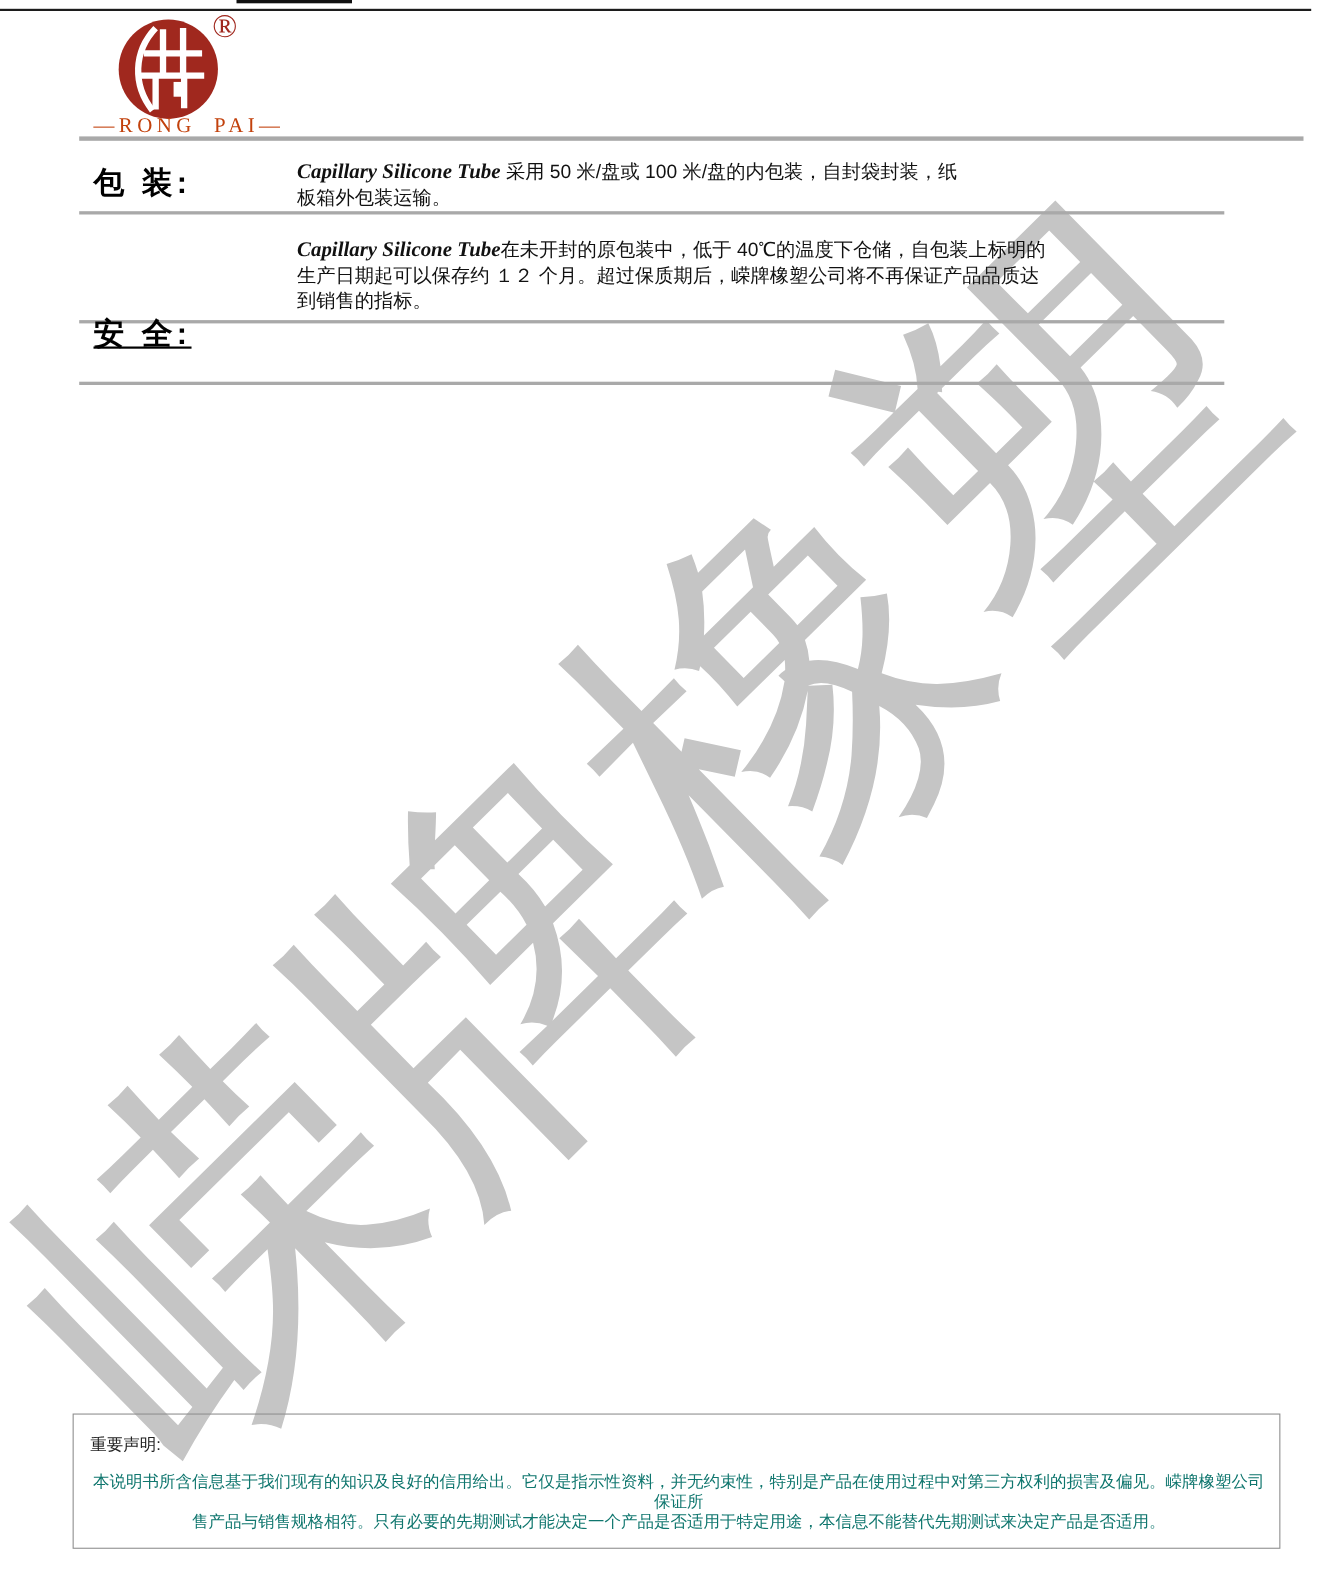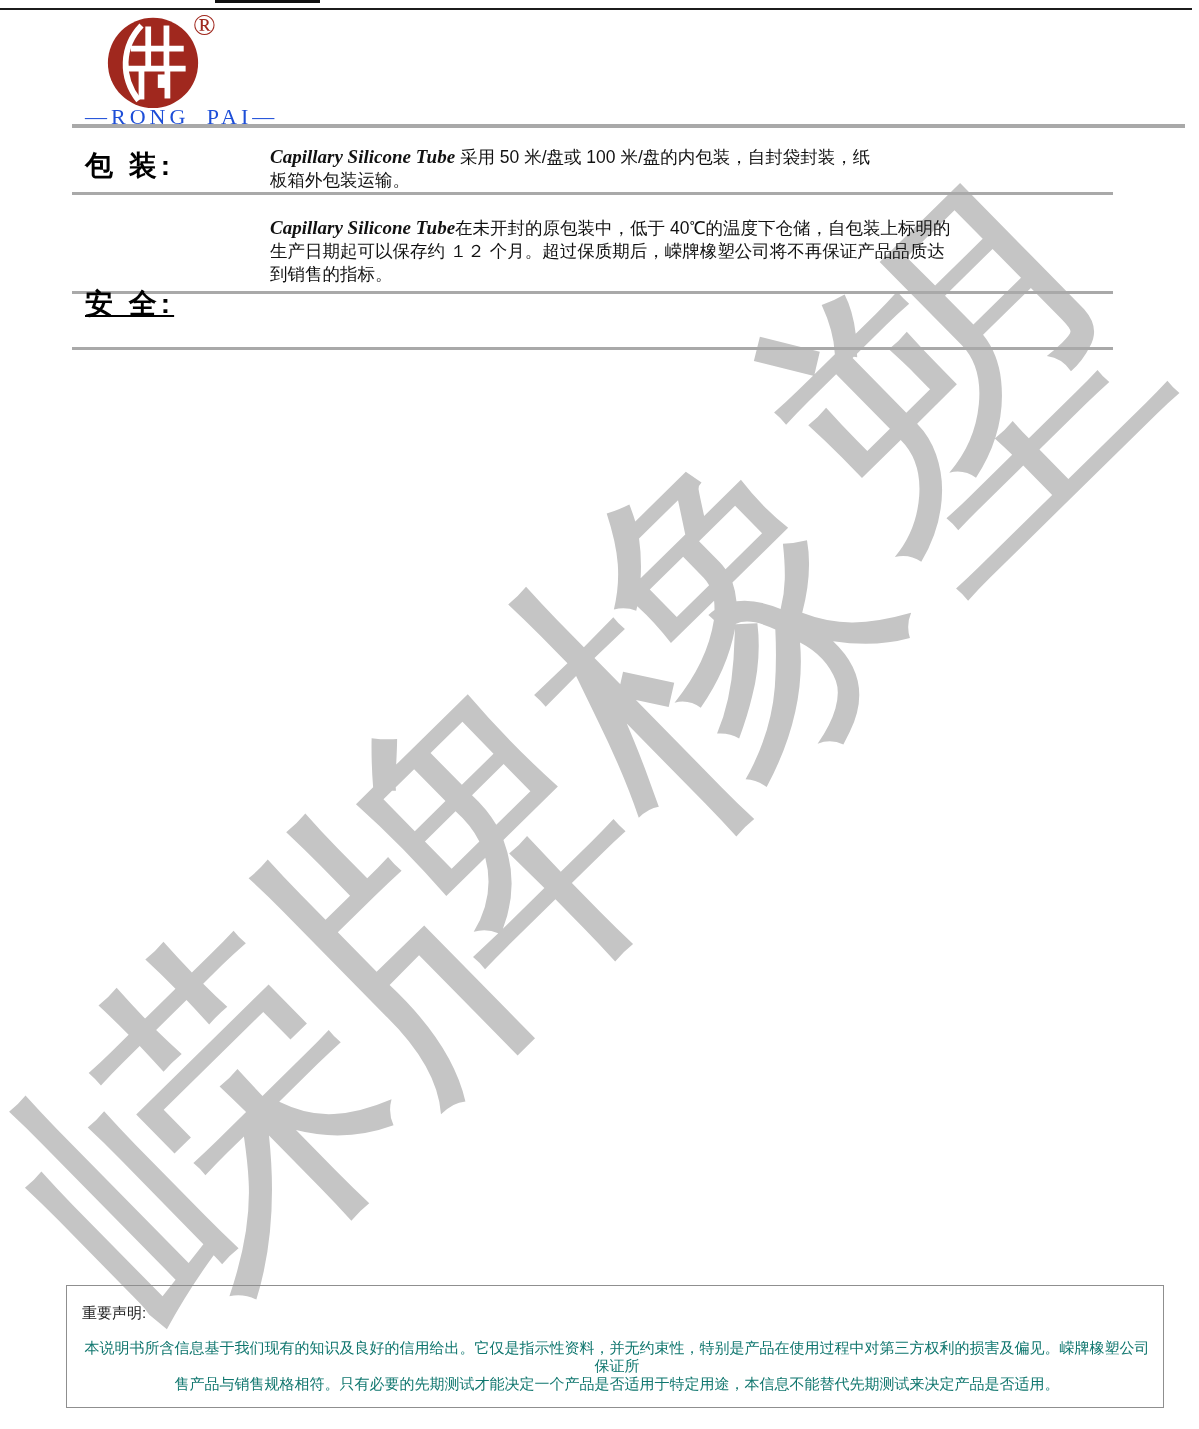--- a/index.html
+++ b/index.html
@@ -19,22 +19,22 @@
   .logo-wrap{position:absolute;left:85px;top:10px;width:240px;z-index:2;}
   .logo-emblem{position:absolute;left:20px;top:4px;width:96px;height:96px;}
   .reg-mark{
     position:absolute;left:108px;top:0;
     font-size:30px;line-height:30px;color:#a0281e;
     font-family:"Liberation Serif",serif;
   }
   .wordmark{
     position:absolute;left:0;top:94px;width:240px;
     font-family:"Liberation Serif",serif;
-    font-size:22px;letter-spacing:4px;word-spacing:8px;
-    color:#1d4ed8;white-space:nowrap;
+    font-size:19px;letter-spacing:4px;word-spacing:8px;
+    color:#c2410c;white-space:nowrap;
   }
 
   
   .rule{position:absolute;background:#a9a9a9;z-index:1;}
   .rule-0{left:72px;top:124px;width:1113px;height:4px;}
   .rule-1{left:72px;top:192px;width:1041px;height:3px;}
   .rule-2{left:72px;top:291px;width:1041px;height:3px;}
   .rule-3{left:72px;top:347px;width:1041px;height:3px;}
 
   

